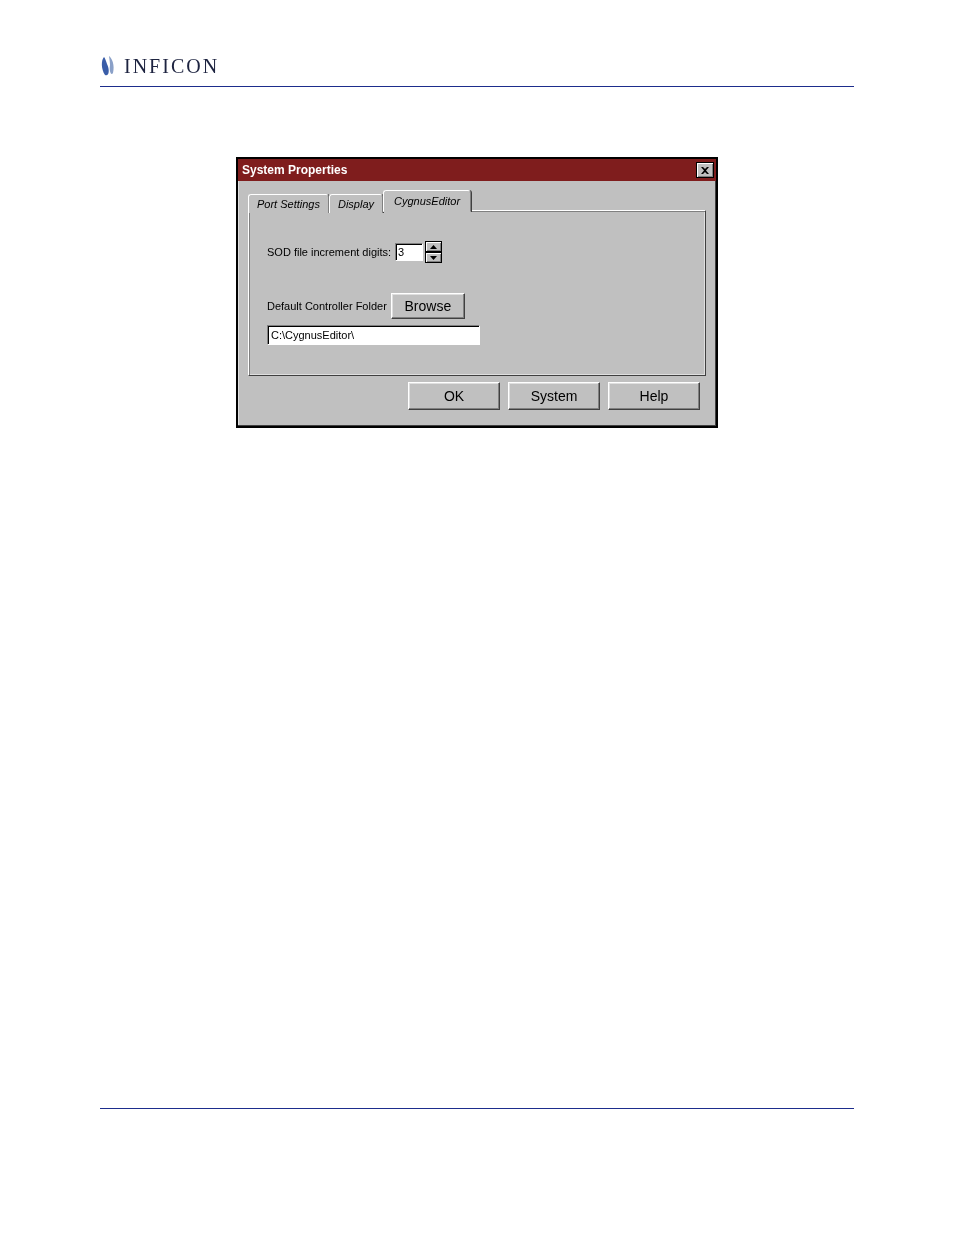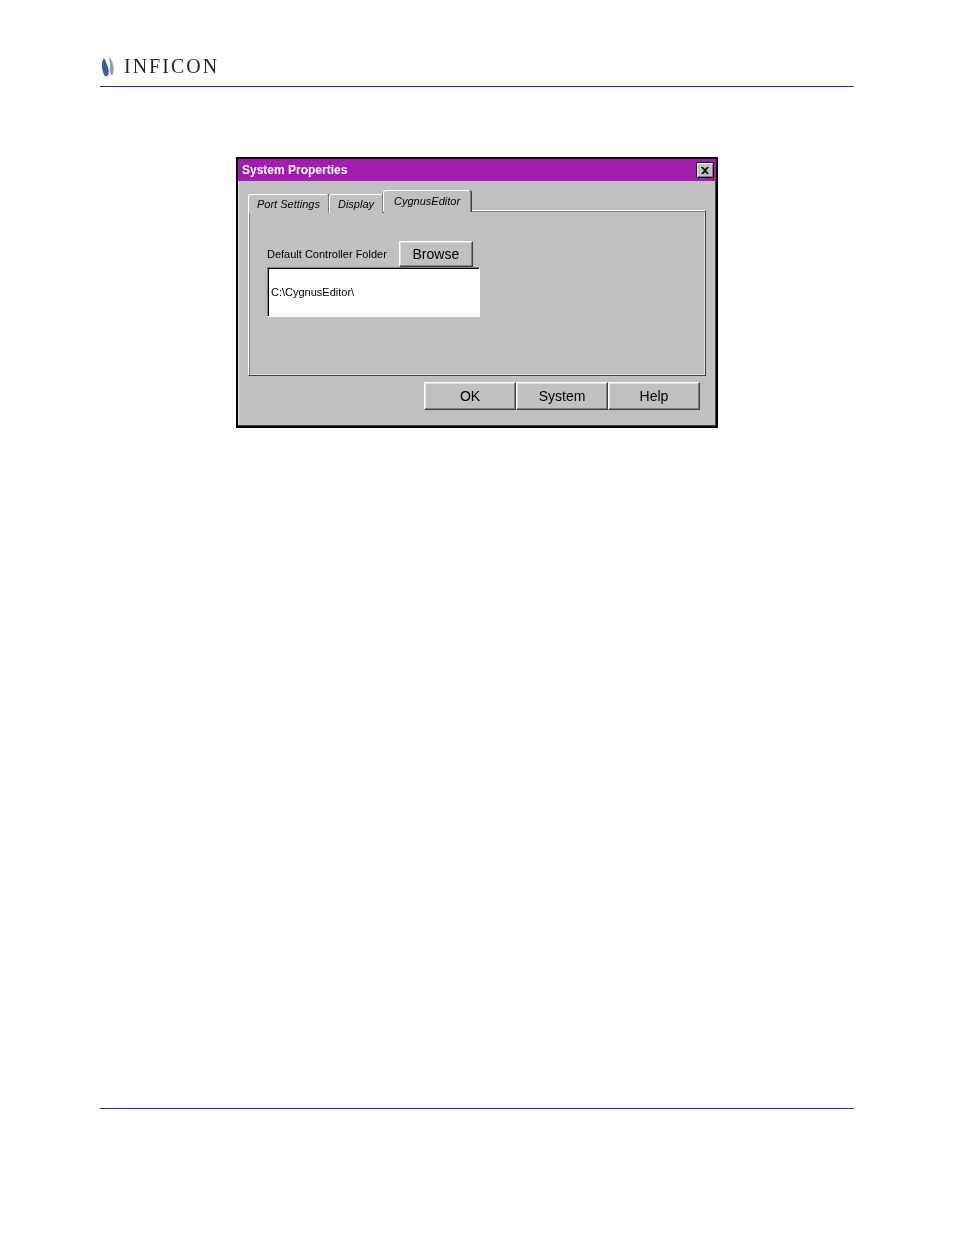--- a/index.html
+++ b/index.html
@@ -8,21 +8,21 @@
       font-family: "Microsoft Sans Serif", "Tahoma", Arial, sans-serif;
       font-size: 11px;
       background: #fff;
       width: 954px;
     }
     .page {
       padding: 55px 100px 40px 100px;
     }
     .header-row {
       display: flex;
-      align-items: flex-end;
+      align-items: flex-start;
       gap: 6px;
       margin-bottom: 8px;
     }
     .logo-mark {
       width: 18px;
       height: 22px;
     }
     .wordmark {
       font-family: "Trajan Pro", "Times New Roman", serif;
       font-size: 20px;
@@ -43,21 +43,21 @@
       display: flex;
       justify-content: center;
     }
     .dialog {
       width: 478px;
       border: 2px solid #000;
       background: #c0c0c0;
       box-shadow: inset -1px -1px 0 #404040, inset 1px 1px 0 #dfdfdf;
     }
     .titlebar {
-      background: #a21caf;
+      background: #7f1d1d;
       color: #fff;
       font-weight: bold;
       font-size: 12px;
       display: flex;
       align-items: center;
       justify-content: space-between;
       padding: 2px 2px 2px 4px;
       height: 18px;
     }
     .titlebar-text {
@@ -161,21 +161,22 @@
       box-shadow: inset 1px 1px 0 #fff, inset -1px -1px 0 #808080;
       display: flex;
       align-items: center;
       justify-content: center;
       cursor: default;
     }
     .spin-btn svg { display:block; }
     .browse-row {
       display: flex;
       align-items: center;
-      gap: 12px;
+      gap: 4px;
+      margin-bottom: 6px;
     }
     .win-btn {
       background: #c0c0c0;
       border-top: 1px solid #fff;
       border-left: 1px solid #fff;
       border-right: 1px solid #404040;
       border-bottom: 1px solid #404040;
       box-shadow: inset -1px -1px 0 #808080, inset 1px 1px 0 #dfdfdf;
       padding: 2px 10px;
       font-size: 14px;
@@ -190,25 +191,26 @@
     .path-input {
       width: 205px;
       height: 16px;
       border-top: 1px solid #808080;
       border-left: 1px solid #808080;
       border-right: 1px solid #fff;
       border-bottom: 1px solid #fff;
       box-shadow: inset 1px 1px 0 #000;
       background: #fff;
       font-size: 11px;
-      padding: 16px 3px;
+      padding: 1px 3px;
     }
     .button-row {
       display: flex;
       justify-content: flex-end;
+      gap: 8px;
       padding: 6px 6px 6px 6px;
     }
     .button-row .win-btn {
       min-width: 70px;
       height: 22px;
     }
   </style>
 </head>
 <body>
 
@@ -240,20 +242,36 @@
           </div>
           <div class="tab inactive">
             <span>Display</span>
           </div>
           <div class="tab active">
             <span>CygnusEditor</span>
           </div>
         </div>
 
         <div class="tab-panel">
+          <div class="form-row">
+            <span class="lbl">SOD file increment digits:</span>
+            <input class="num-input" type="text" value="3" style="">
+            <span class="spinner">
+              <span class="spin-btn">
+                <svg width="7" height="4" viewBox="0 0 7 4">
+                    <path d="M3.5 0 L7 4 L0 4 Z" fill="#000"></path>
+                  </svg>
+              </span>
+              <span class="spin-btn">
+                <svg width="7" height="4" viewBox="0 0 7 4">
+                    <path d="M0 0 L7 0 L3.5 4 Z" fill="#000"></path>
+                  </svg>
+              </span>
+            </span>
+          </div>
 
           <div class="browse-row">
             <span class="lbl">Default Controller Folder</span>
             <span class="win-btn">
               <span>Browse</span>
             </span>
           </div>
           <input class="path-input" type="text" value="C:\CygnusEditor\" style="">
         </div>
 

